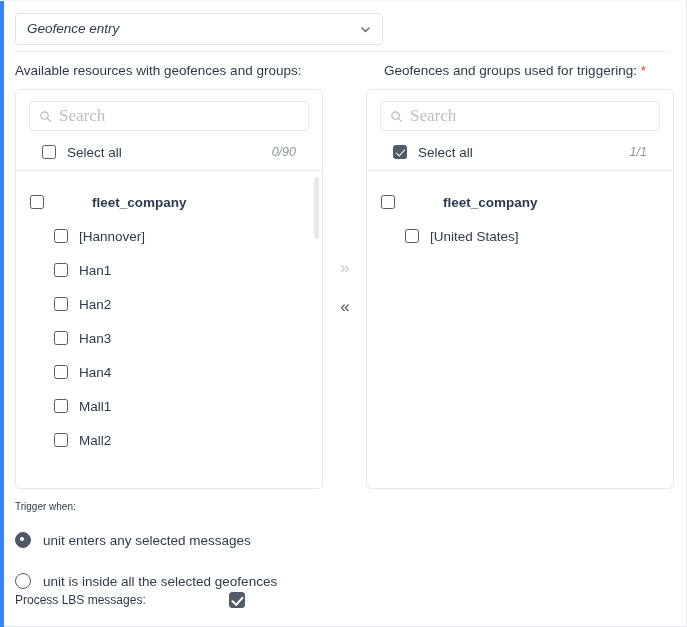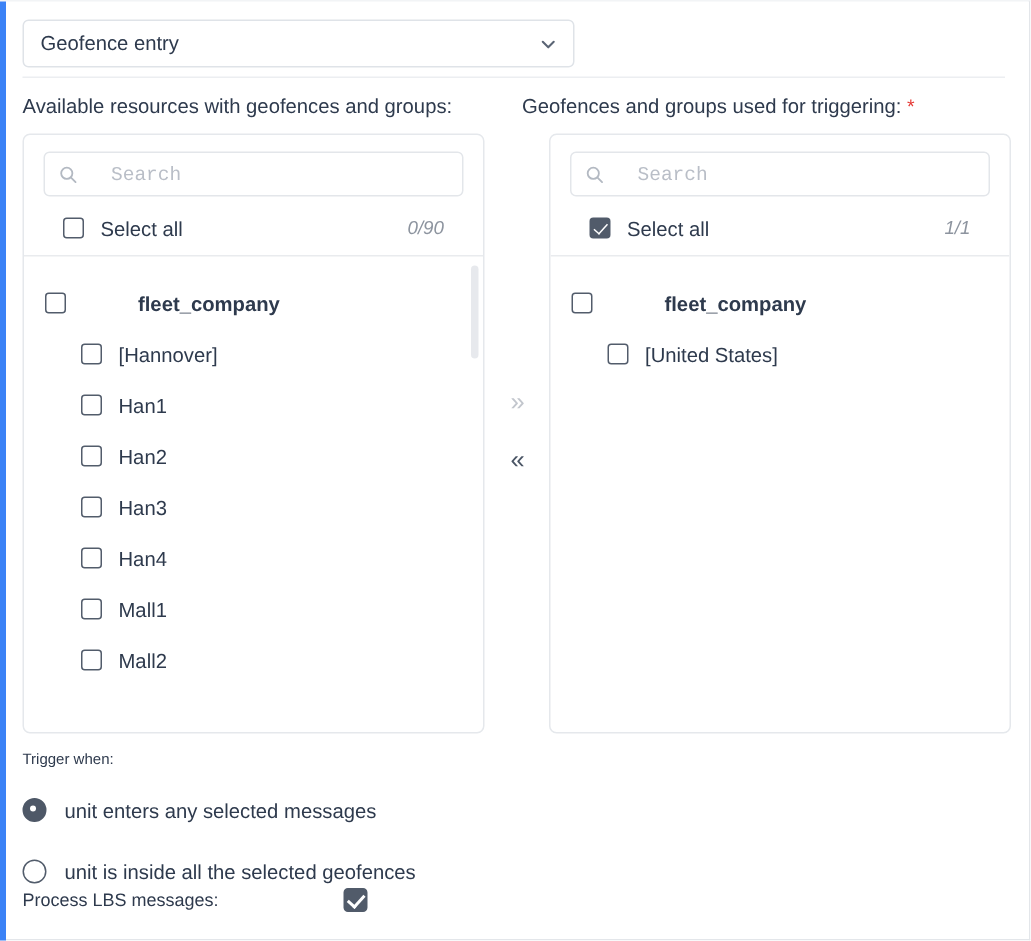--- a/index.html
+++ b/index.html
@@ -31,20 +31,21 @@
     background: #3b82f6;
   }
 
   
   .select-wrap {
     position: absolute;
     left: 15px;
     top: 12px;
     width: 368px;
     height: 32px;
+    font-style: italic;
   }
   .select-box {
     width: 100%;
     height: 100%;
     border: 1px solid #dfe3e8;
     border-radius: 4px;
     background: #fff;
     display: flex;
     align-items: center;
     padding: 0 10px 0 11px;
@@ -69,21 +70,21 @@
   }
 
   
   .col-label {
     position: absolute;
     font-size: 13.5px;
     color: #2e3a4d;
     white-space: nowrap;
   }
   .col-label.left  { left: 15px;  top: 62px; }
-  .col-label.right { left: 348px; top: 62px; }
+  .col-label.right { left: 384px; top: 62px; }
   .req-star { color: #e53935; font-size: 13px; }
 
   
   .panel {
     position: absolute;
     top: 88px;
     height: 400px;
     border: 1px solid #e5e8ec;
     border-radius: 5px;
     background: #fff;
@@ -106,25 +107,25 @@
   }
   .search-ico {
     width: 13px; height: 13px;
     color: #b3b9c2;
     flex: 0 0 auto;
   }
   .search-ico svg { display:block; width:100%; height:100%; }
   .search-input {
     border: none;
     outline: none;
-    font-family: Liberation Mono, monospace;
-    font-size: 13px;
+    font-family: Liberation Serif, serif;
+    font-size: 17px;
     color: #2e3a4d;
     background: transparent;
-    margin-left: 22px;
+    margin-left: 7px;
     width: 220px;
     height: 100%;
   }
   .search-input::placeholder { color: #b9bec7; }
 
   .selectall-row {
     display: flex;
     align-items: center;
     height: 36px;
     padding: 0 13px;

